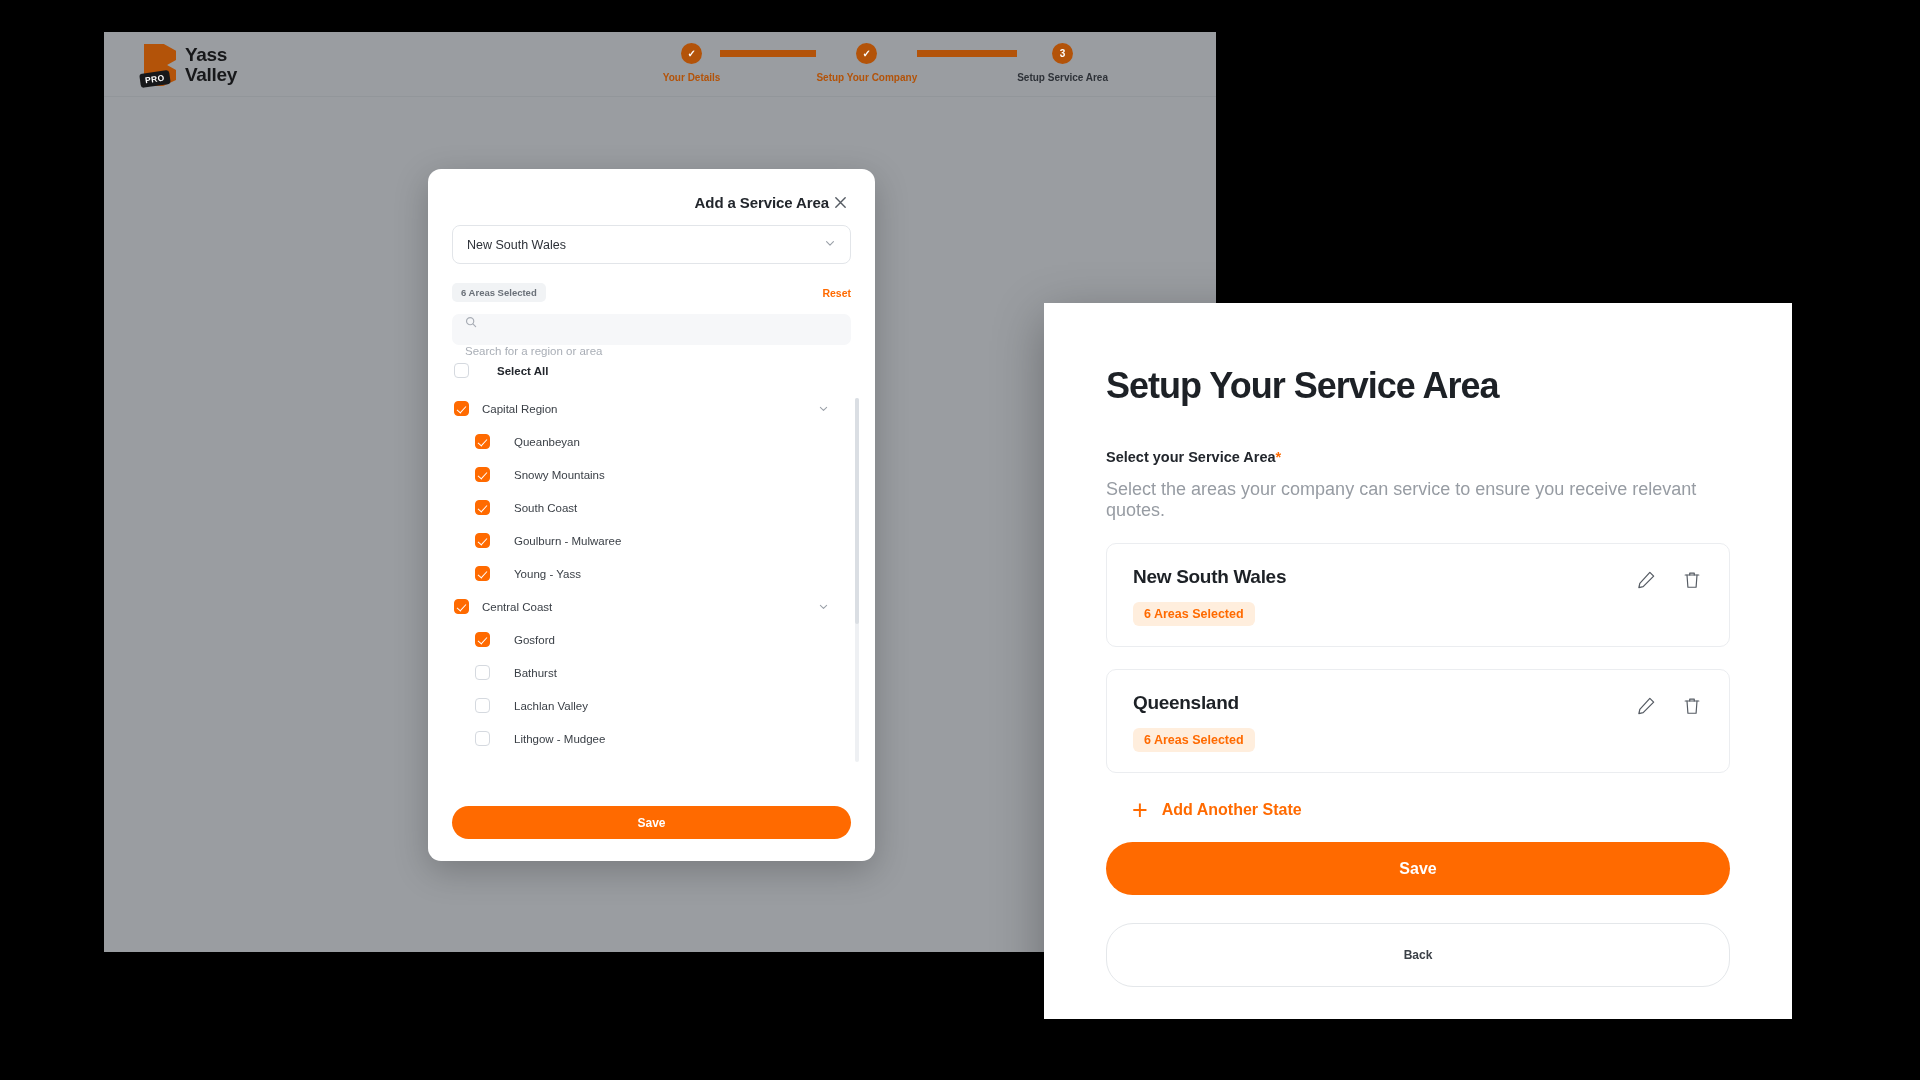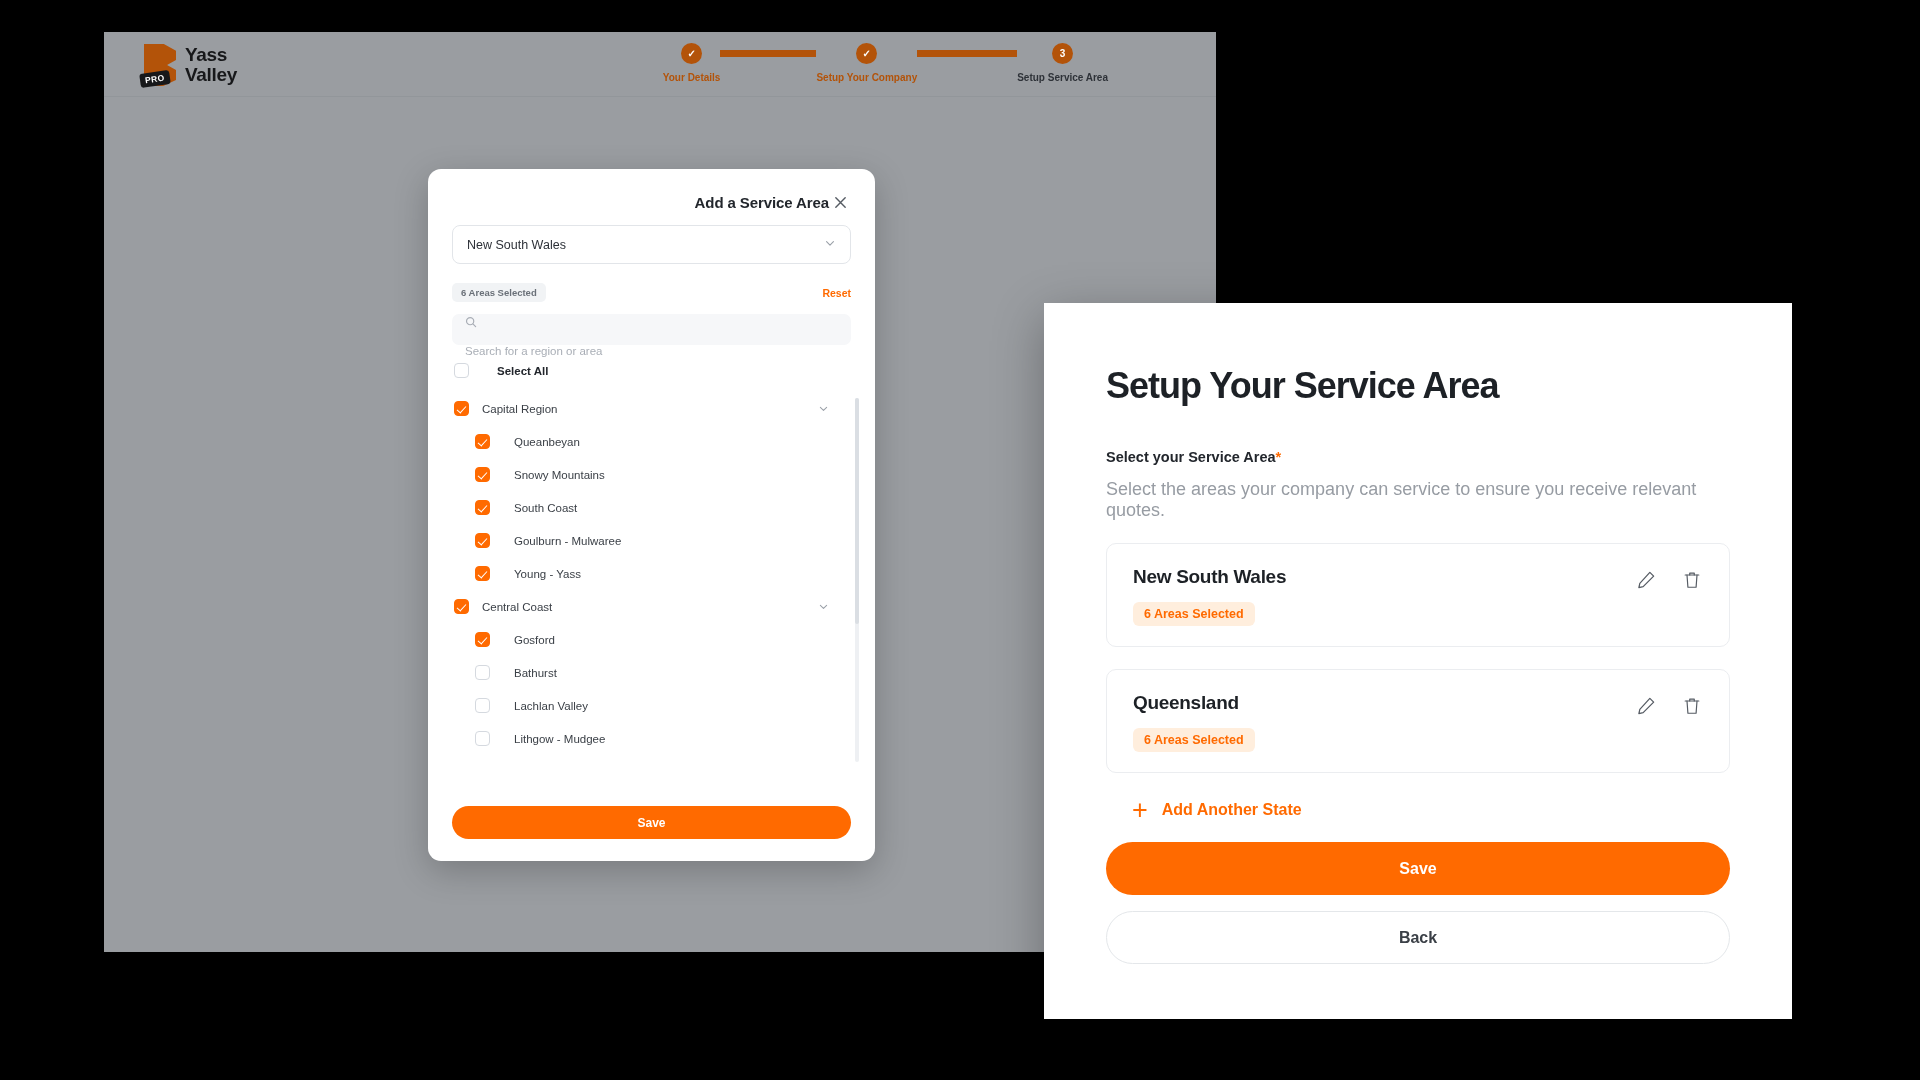--- a/index.html
+++ b/index.html
@@ -419,28 +419,28 @@
     background: #ff6a00;
     color: #ffffff;
     border: none;
     border-radius: 27px;
     font-size: 16px;
     font-weight: bold;
     cursor: pointer;
     font-family: "Liberation Sans", sans-serif;
   }
   .btn-back-lg {
-    margin-top: 16px;
+    margin-top: 28px;
     width: 100%;
-    height: 53px;
+    height: 64px;
     background: #ffffff;
     color: #3b4047;
     border: 1px solid #e4e7ea;
     border-radius: 27px;
-    font-size: 16px;
+    font-size: 12px;
     font-weight: bold;
     cursor: pointer;
     font-family: "Liberation Sans", sans-serif;
   }
 </style>
 </head>
 <body>
 
 <div class="stage">
 

